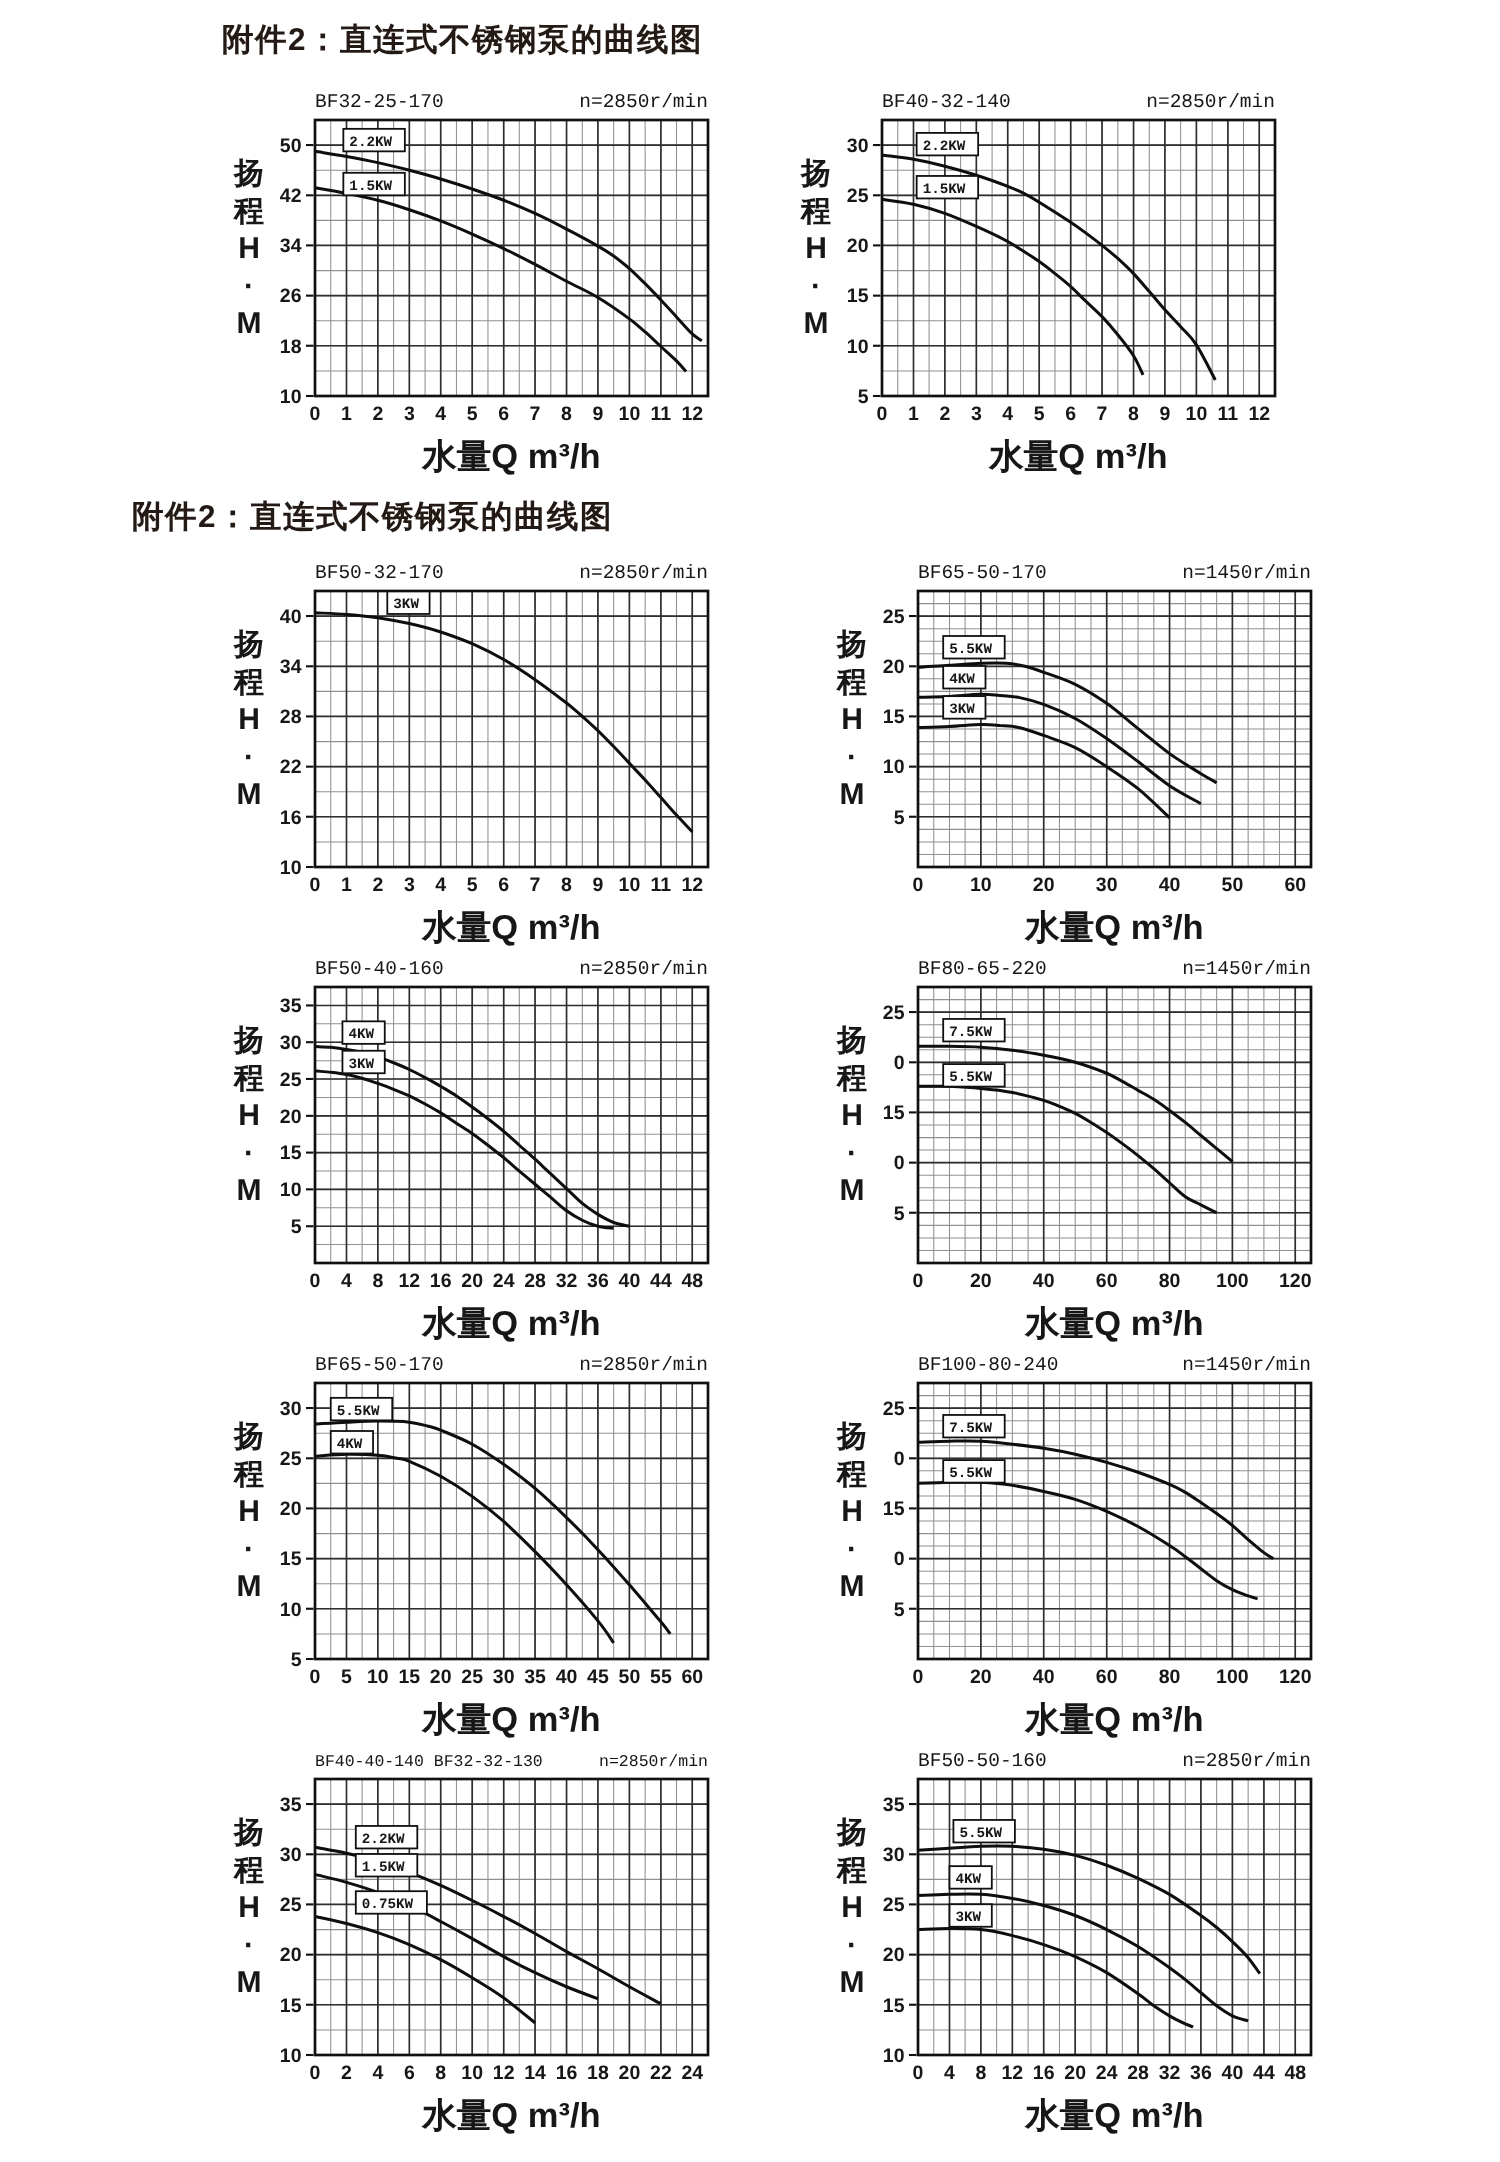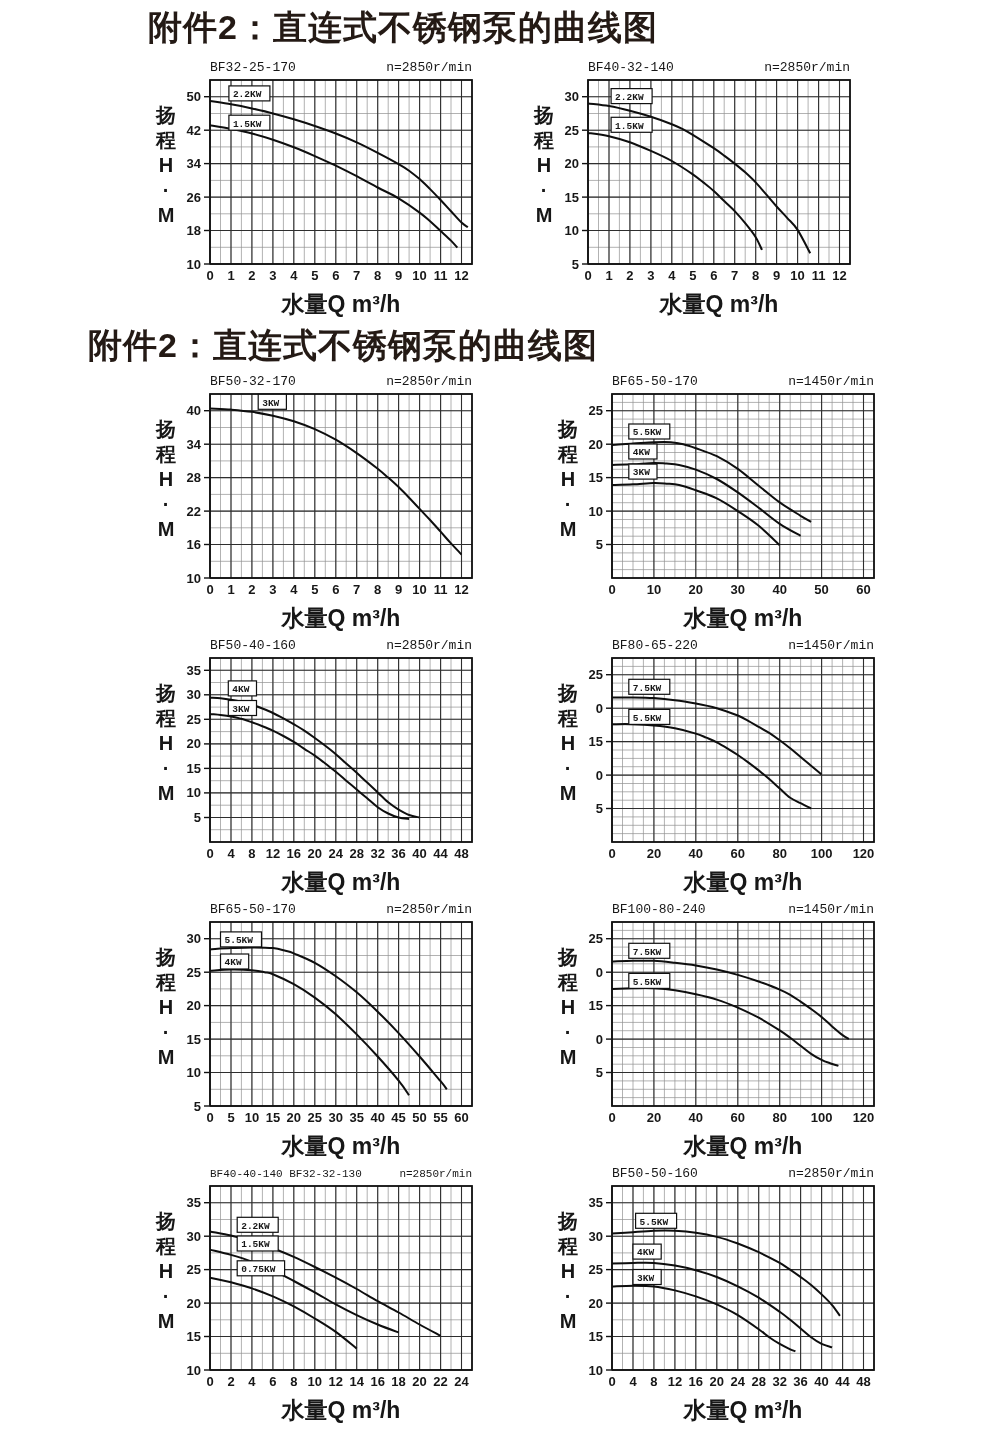--- a/index.html
+++ b/index.html
@@ -1,21 +1,21 @@
 <!DOCTYPE html>
 <html><head>
 <meta charset="utf-8">
 <style>
   html,body{margin:0;padding:0;}
   body{
     width:1000px;height:1441px;background:#ffffff;overflow:hidden;
     font-family:"Liberation Sans",sans-serif;color:#1b1b1b;position:relative;
   }
   .title{
-    font-weight:bold;font-size:34px;letter-spacing:1px;color:#241a15;
+    font-weight:bold;font-size:21px;letter-spacing:1px;color:#241a15;
     margin:0;line-height:32px;
   }
   .t1{padding:11px 0 0 148px;}
   .t2{padding:9px 0 0 88px;}
   .grid{display:grid;}
   .s1{margin:13px 0 0 144px;grid-template-columns:378px 360px;}
   .s2{margin:9px 0 0 144px;grid-template-columns:402px 360px;grid-auto-rows:264px;}
   .chart{width:360px;height:264px;}
   
   .tick{font-family:"Liberation Sans",sans-serif;font-size:13px;font-weight:600;fill:#171717;}

